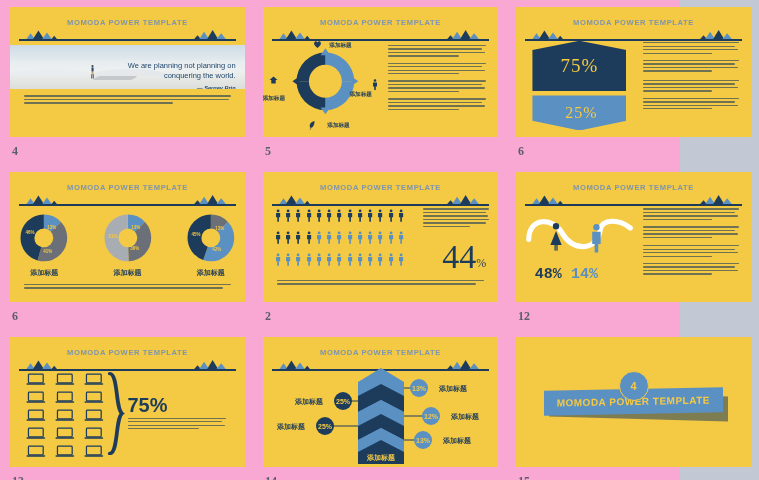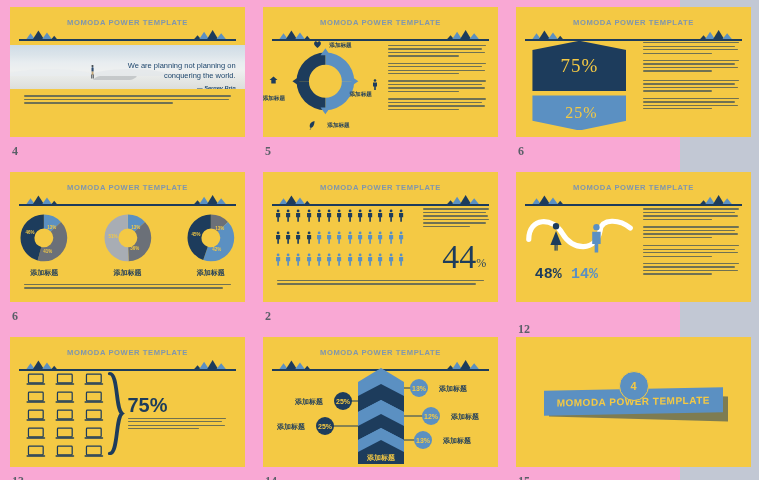--- a/index.html
+++ b/index.html
@@ -733,21 +733,21 @@
             <div class="ln s4"></div>
           </div>
         <div class="para">
             <div class="ln s1"></div>
             <div class="ln s2"></div>
             <div class="ln s3"></div>
             <div class="ln s4"></div>
           </div>
       </div>
     </div>
-    <div class="slide-num" style="left:2px;top:137px;margin-top:13px;">12</div>
+    <div class="slide-num" style="left:2px;top:137px;">12</div>
   </div>
 
   <div class="cell" style="left:10px;top:337px;width:235px;height:130px;">
     <div class="slide" style="left:0;top:0;width:235px;height:130px;">
       <div class="hdr">
         <div class="hdr-title">MOMODA POWER TEMPLATE</div>
         <svg class="mtns left" viewBox="0 0 70 16" width="46" height="13">
           <polygon points="6,16 13,6 20,16" fill="#5b90c2"></polygon>
             <polygon points="16,16 25,2 34,16" fill="#1d3c5c"></polygon>
           <polygon points="30,16 38,5 46,16" fill="#5b90c2"></polygon>

